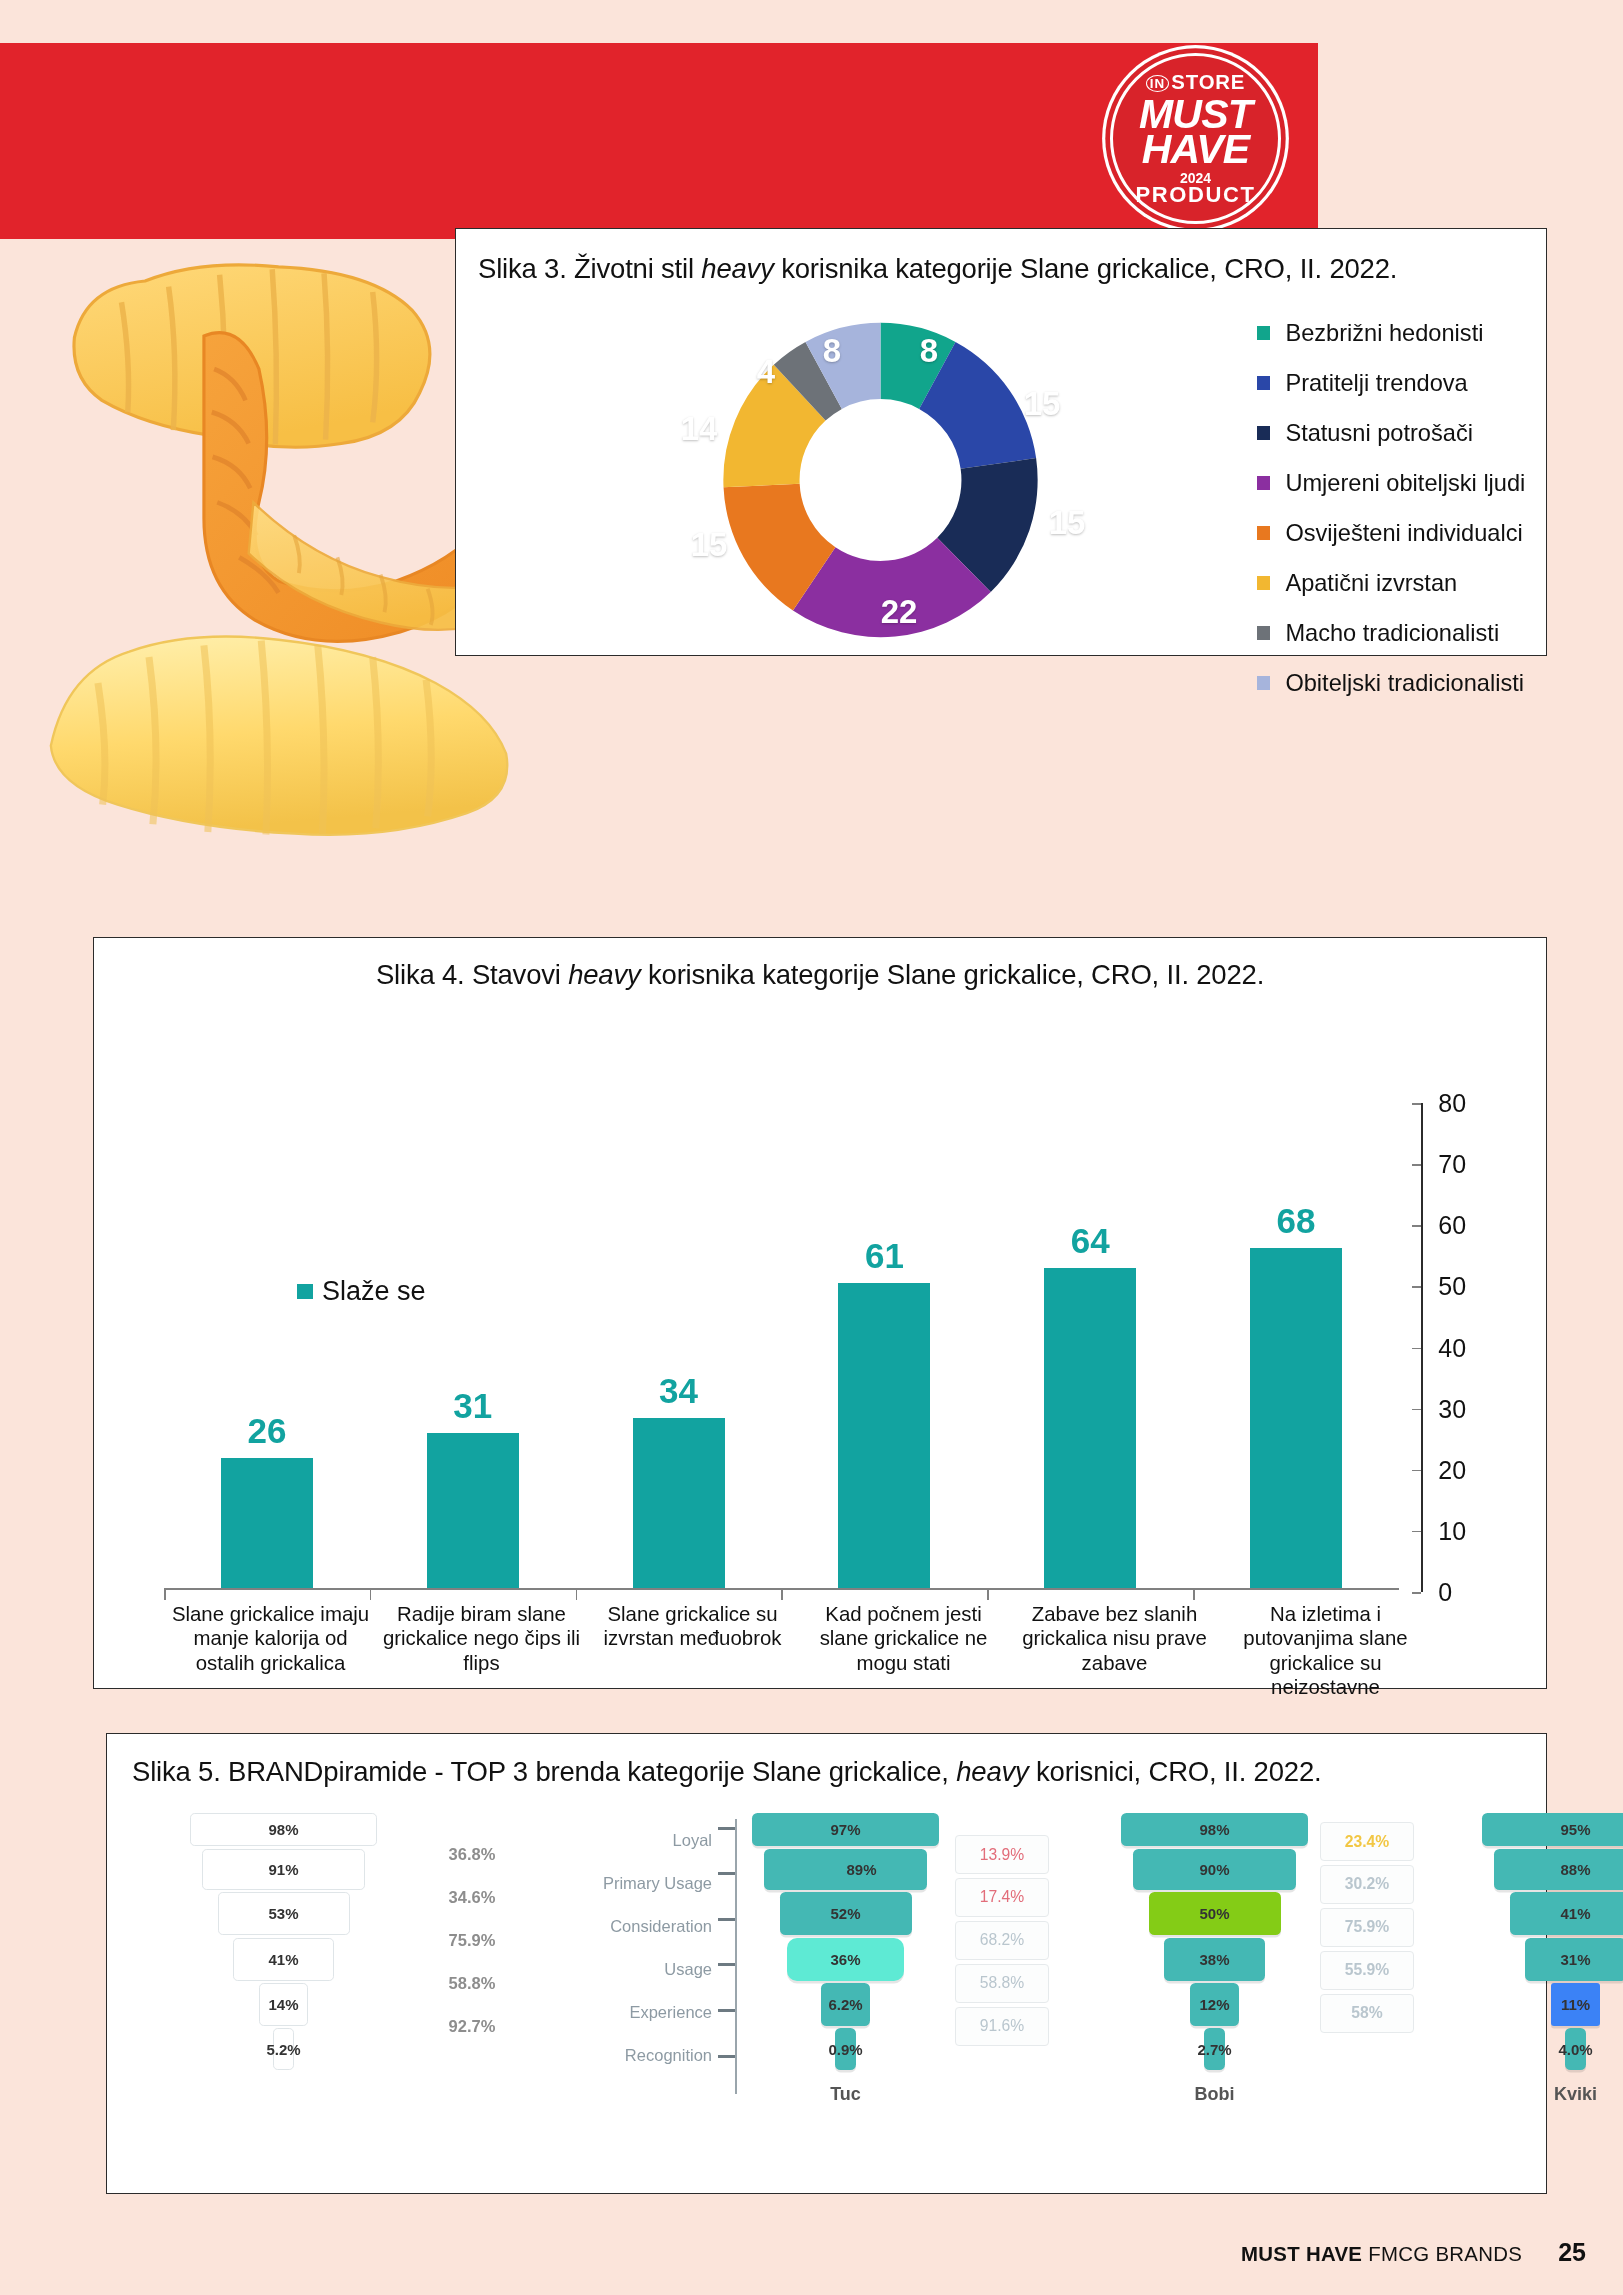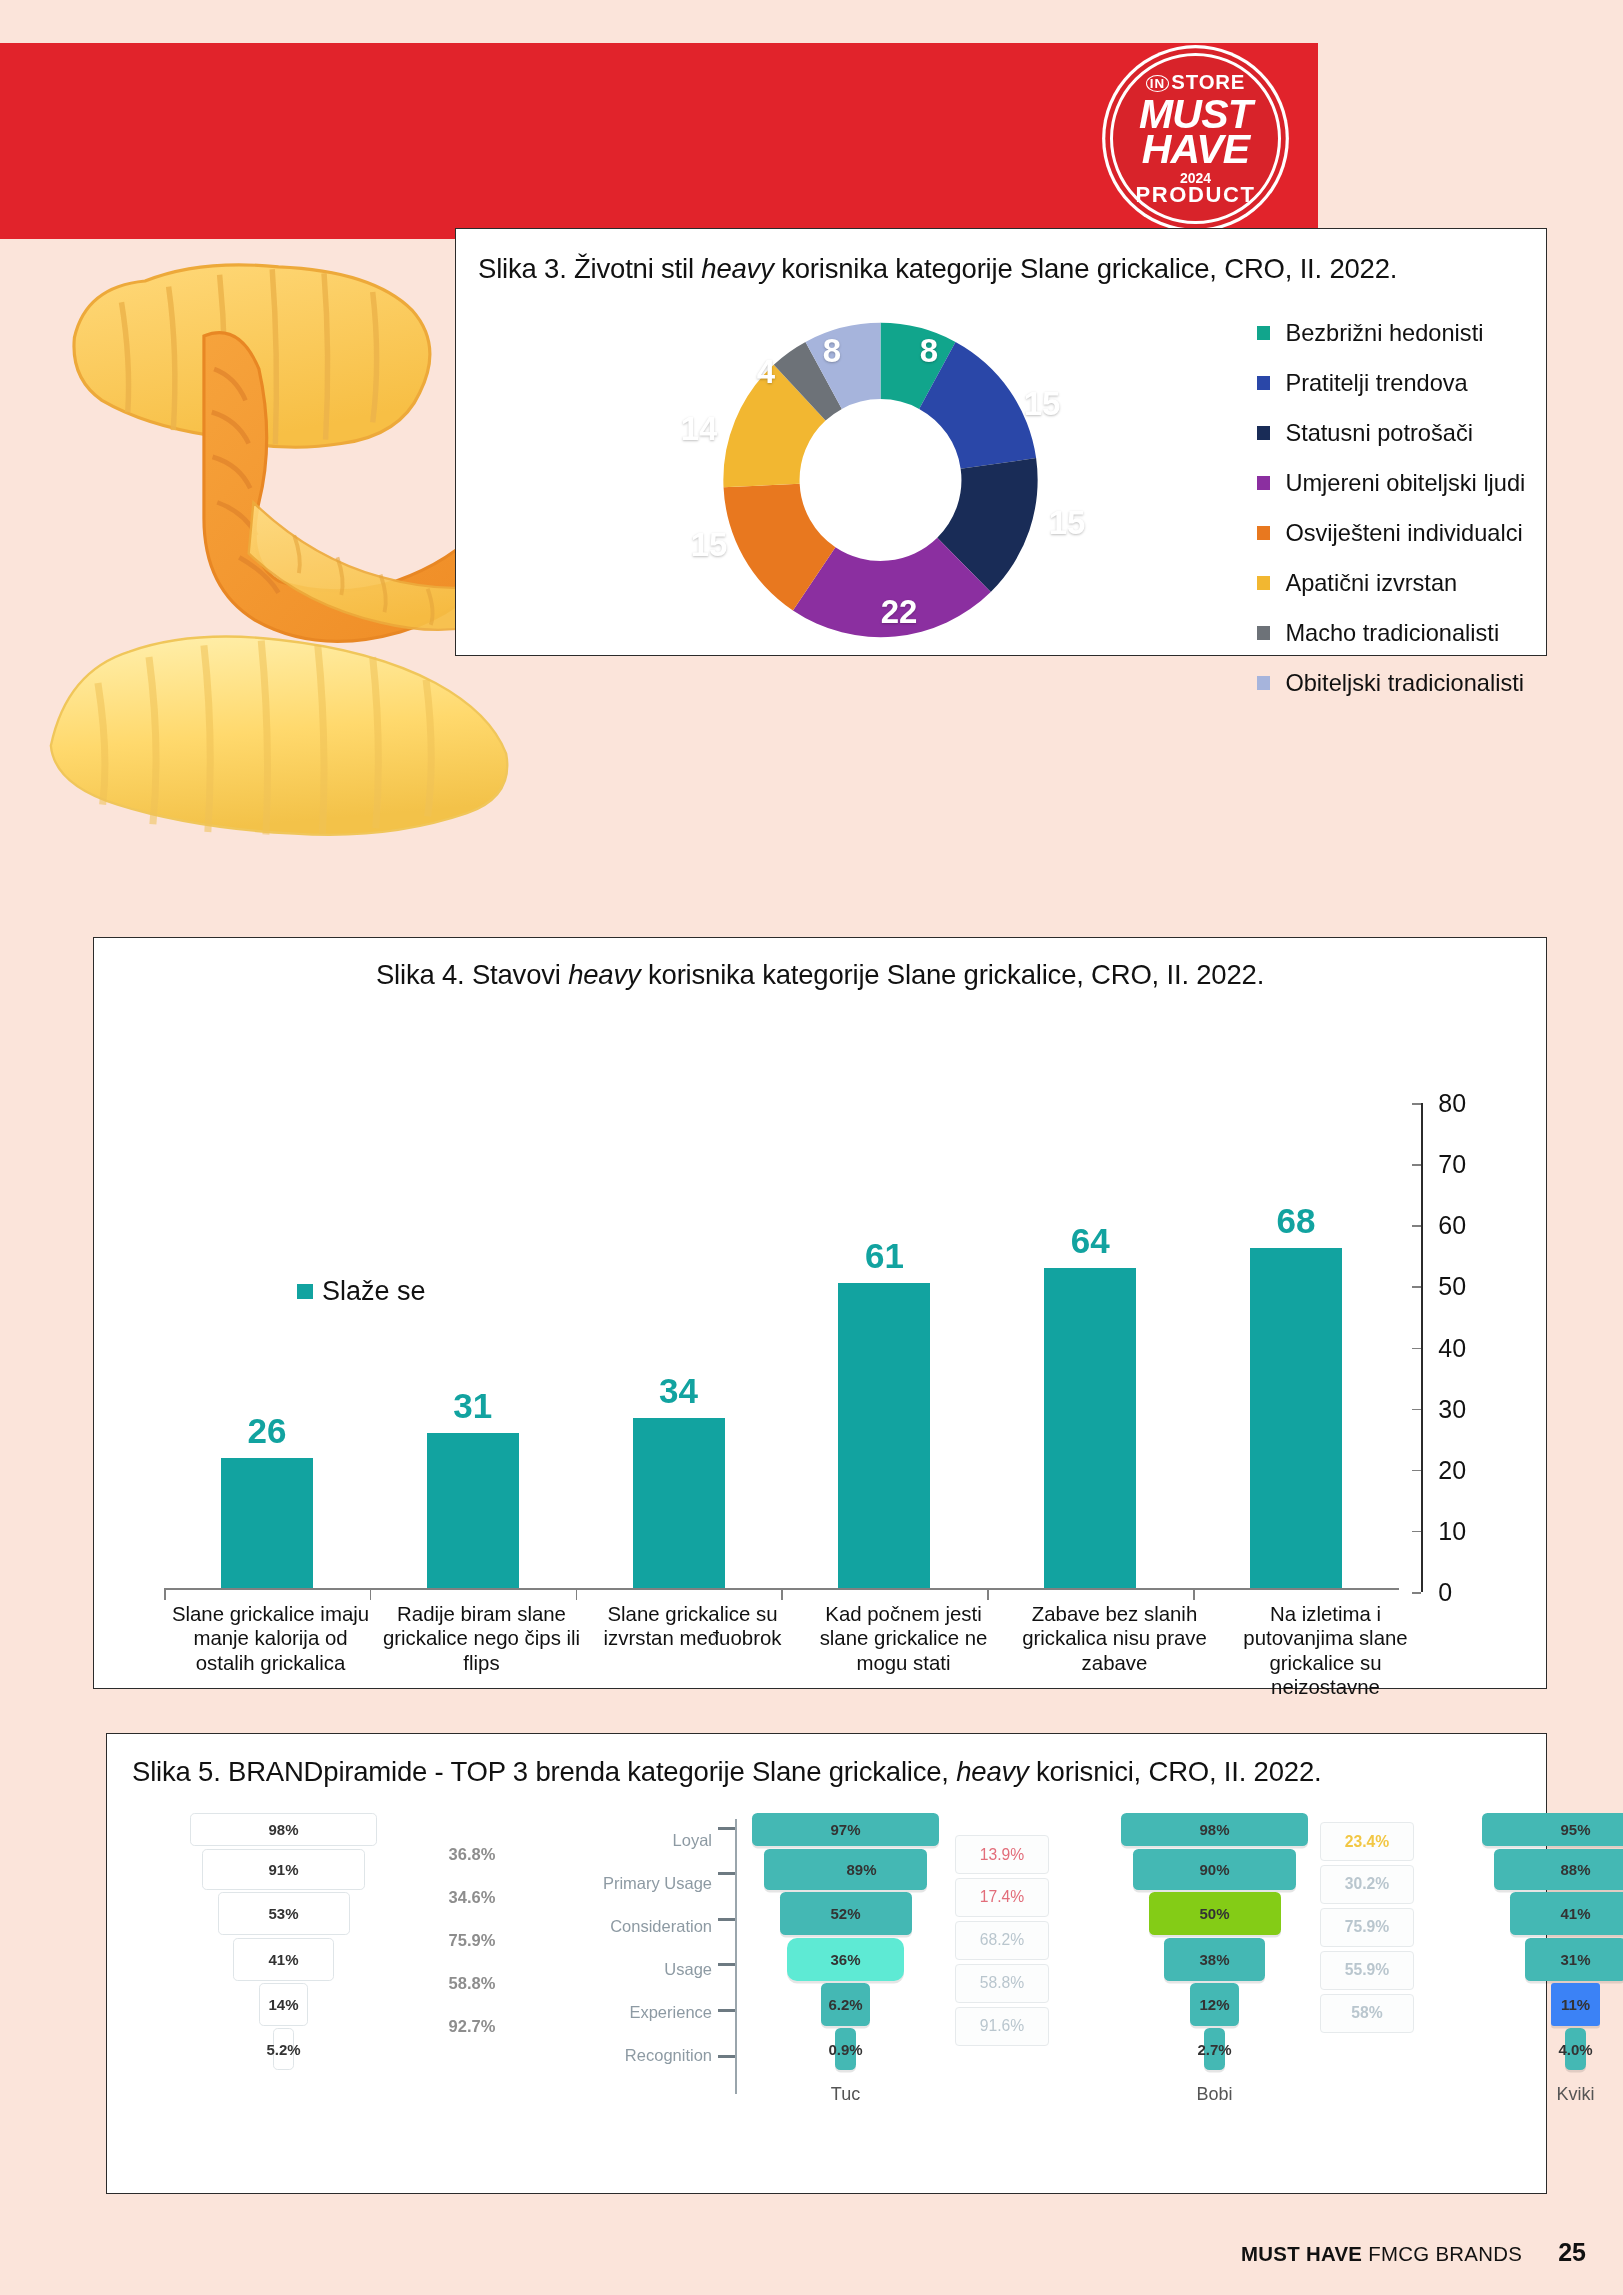--- a/index.html
+++ b/index.html
@@ -87,21 +87,21 @@
   .legend-bars { position:absolute; left:203px; top:338px; display:flex; align-items:center; }
   .legend-bars .sw { width:15.7px; height:15.7px; background:#12A3A0; margin-right:9.4px;}
   .legend-bars .tx { font-size:27px; color:#111; }
 
   
   .pyr-area { position:absolute; left:0; top:79px; width:100%; height:330px; }
   .pyr-group { position:absolute; top:0; width:267px; }
   .pyr-levels { position:relative; height:259px; display:flex; flex-direction:column; justify-content:flex-end; align-items:center; }
   .pyr-lvl { display:flex; align-items:center; justify-content:center; position:relative; margin-bottom:2.4px; }
   .pyr-lvl .txt { font-size:15px; font-weight:bold; color:#333; position:relative; z-index:2;}
-  .pyr-brand { position:absolute; top:271px; width:100%; text-align:center; font-size:18px; color:#555; }
+  .pyr-brand { position:absolute; top:271px; width:100%; text-align:center; font-size:18px; color:#555;font-weight:bold; }
 
   .conv-col { position:absolute; top:0; width:94px; }
   .conv-box {
     height:39px; margin-bottom:3.9px; display:flex; align-items:center; justify-content:center;
     font-size:15.7px; color:#b9c6ce; border:0.8px solid #e6eaec; border-radius:3.9px; background:#fcfdfd;
   }
   .conv-plain { display:flex; align-items:center; justify-content:center; height:39px; margin-bottom:3.9px; font-size:16.5px; color:#8d8d8d; font-weight:bold;}
 
   .stage-col { position:absolute; left:291px; top:0; width:157px; }
   .stage-item { height:43px; display:flex; align-items:center; justify-content:flex-end; font-size:16.5px; color:#8d9aa3; }

